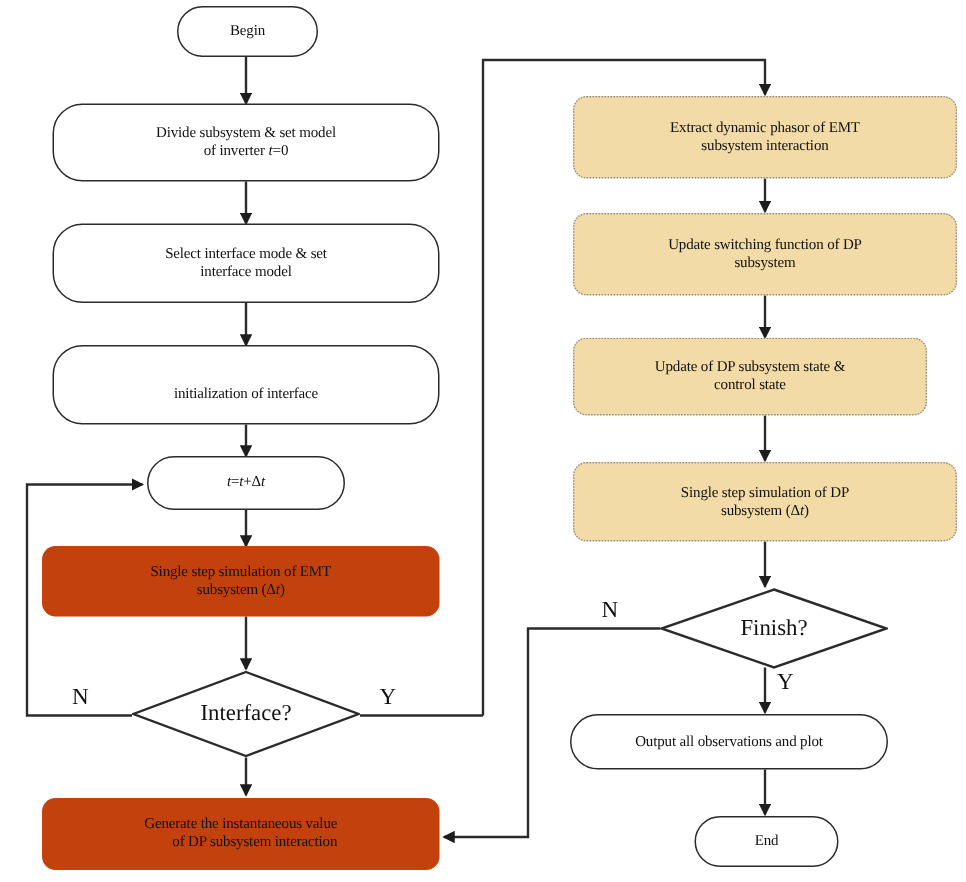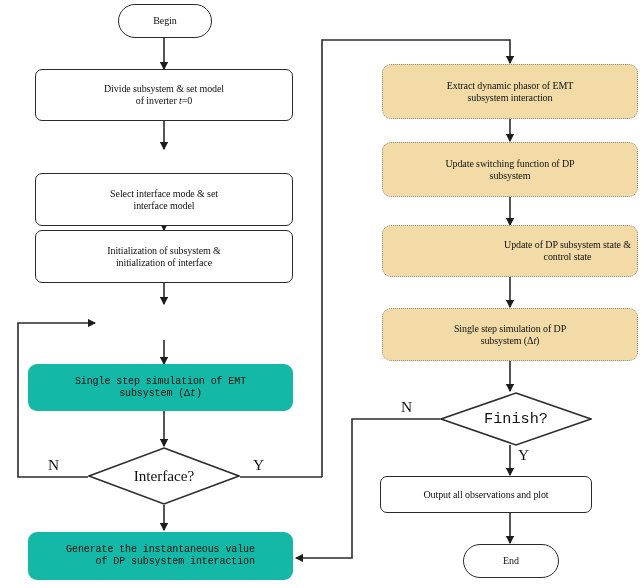--- a/index.html
+++ b/index.html
@@ -31,33 +31,32 @@
     line-height:1.18;
     font-size:10px;
     letter-spacing:-0.1px;
     z-index:3;
   }
   .node .txt{display:block;padding:0 6px;}
   
   .proc{
     background:#fff;
     border:1.4px solid #2b2b2b;
-    border-radius:7px;
+    border-radius:20px;
   }
   .term{
     background:#fff;
     border:1.4px solid #2b2b2b;
     border-radius:17px;
   }
   
   .teal{
-    background:#14b8a6;
+    background:#c2410c;
     border:none;
     border-radius:9px;
-    font-family:Liberation Mono, monospace;
   }
   .yellowish{
     background:#f2dba6;
     border:1.5px dotted #8a8a8a;
     border-radius:9px;
   }
   
   .diamond{
     position:absolute;
     z-index:3;
@@ -130,34 +129,39 @@
     <span class="txt">Begin</span>
   </div>
 
   <div class="node proc" style="left:35px;top:69px;width:258px;height:52px;">
     <span class="txt">
       <span>Divide subsystem &amp; set model</span><br>
       <span>of inverter </span><em class="it">t</em><span>=0</span>
     </span>
   </div>
 
-  <div class="node proc" style="left:35px;top:149px;width:258px;height:53px;margin-top:24px;">
+  <div class="node proc" style="left:35px;top:149px;width:258px;height:53px;">
     <span class="txt">
       <span>Select interface mode &amp; set</span><br>
       <span>interface model</span>
     </span>
   </div>
 
   <div class="node proc" style="left:35px;top:230px;width:258px;height:53px;">
     <span class="txt">
-      <span>Initialization of subsystem &amp;</span><br>
+      <br>
       <span>initialization of interface</span>
     </span>
   </div>
 
+  <div class="node proc" style="left:98px;top:304px;width:132px;height:36px;">
+    <span class="txt">
+      <em class="it">t</em><span>=</span><em class="it">t</em><span>+Δ</span><em class="it">t</em>
+    </span>
+  </div>
 
   <div class="node teal" style="left:28px;top:364px;width:265px;height:47px;">
     <span class="txt">
       <span>Single step simulation of EMT</span><br>
       <span>subsystem (Δ</span><em class="it">t</em><span>)</span>
     </span>
   </div>
 
   <div class="diamond" style="left:88px;top:447px;width:152px;height:58px;">
     <svg width="152" height="58" viewBox="0 0 152 58">
@@ -183,35 +187,35 @@
     </span>
   </div>
 
   <div class="node yellowish" style="left:382px;top:64px;width:256px;height:55px;">
     <span class="txt">
       <span>Extract dynamic phasor of EMT</span><br>
       <span>subsystem interaction</span>
     </span>
   </div>
 
-  <div class="node yellowish" style="left:382px;top:225px;width:256px;height:52px;justify-content:flex-end;">
+  <div class="node yellowish" style="left:382px;top:225px;width:236px;height:52px;">
     <span class="txt">
       <span>Update of DP subsystem state &amp;</span><br>
       <span>control state</span>
     </span>
   </div>
 
   <div class="node yellowish" style="left:382px;top:308px;width:256px;height:53px;justify-content:center;">
     <span class="txt">
       <span>Single step simulation of DP</span><br>
       <span>subsystem (Δ</span><em class="it">t</em><span>)</span>
     </span>
   </div>
 
-  <div class="diamond" style="left:440px;top:392px;width:152px;height:54px;font-family:Liberation Mono, monospace;">
+  <div class="diamond" style="left:440px;top:392px;width:152px;height:54px;">
     <svg width="152" height="54" viewBox="0 0 152 54">
       <polygon points="76,1 151,27 76,53 1,27" fill="#ffffff" stroke="#2b2b2b" stroke-width="1.6"></polygon>
     </svg>
     <div class="dlabel">Finish?</div>
   </div>
 
   <div class="edgelabel" style="left:401px;top:398px;">N</div>
   <div class="edgelabel" style="left:518px;top:446px;">Y</div>
 
   <div class="node proc" style="left:380px;top:476px;width:212px;height:37px;">

